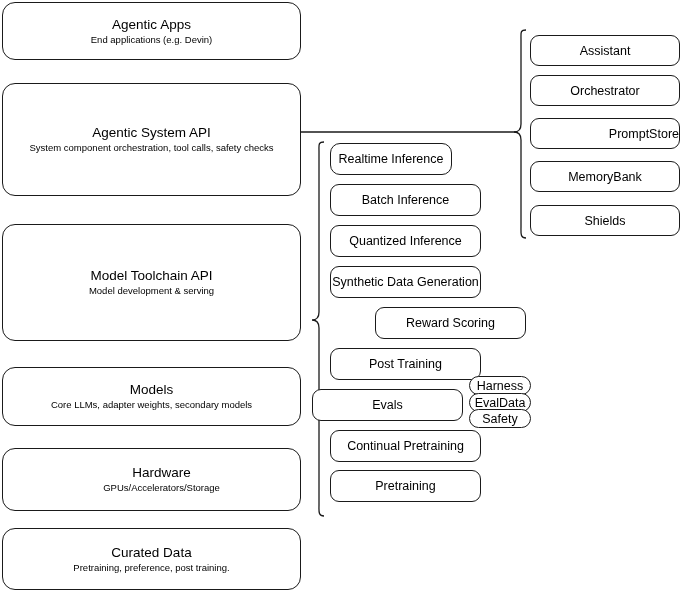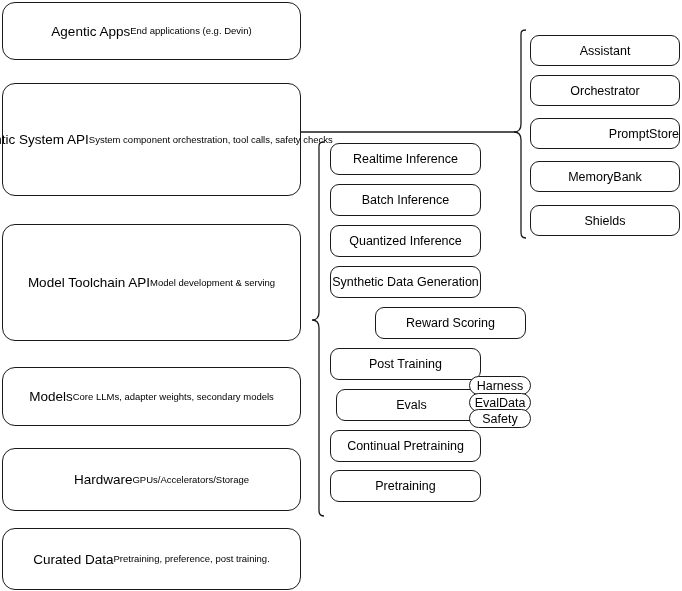--- a/index.html
+++ b/index.html
@@ -18,21 +18,21 @@
     overflow: hidden;
     background: #ffffff;
   }
   .box {
     position: absolute;
     box-sizing: border-box;
     border: 1.3px solid #1a1a1a;
     background: #ffffff;
     border-radius: 13px;
     display: flex;
-    flex-direction: row;
+    flex-direction: column;
     align-items: center;
     justify-content: center;
     text-align: center;
   }
   .layer-title {
     font-size: 13.5px;
     line-height: 17px;
     color: #000;
     white-space: nowrap;
   }
@@ -148,39 +148,39 @@
   <div class="pill-box" style="left:530px; top:205px; width:150px; height:31px;">
     <span>Shields</span>
   </div>
 
   <div class="bracket" style="left:304px; top:140px; width:22px; height:378px;">
     <svg width="22" height="378" viewBox="0 0 22 378">
       <path d="M20 2 C14 2, 15 5, 15 11 L15 172 C15 178, 12 180, 8 180 C12 180, 15 182, 15 188 L15 365 C15 371, 14 376, 20 376"></path>
     </svg>
   </div>
 
-  <div class="pill-box" style="left:330px; top:143px; width:151px; height:32px;">
+  <div class="pill-box" style="left:330px; top:143px; width:122px; height:32px;border-radius:10px;">
     <span>Realtime Inference</span>
   </div>
   <div class="pill-box" style="left:330px; top:225px; width:151px; height:32px;">
     <span>Quantized Inference</span>
   </div>
   <div class="pill-box" style="left:330px; top:184px; width:151px; height:32px;">
     <span>Batch Inference</span>
   </div>
   <div class="pill-box" style="left:330px; top:266px; width:151px; height:32px;">
     <span>Synthetic Data Generation</span>
   </div>
   <div class="pill-box" style="left:330px; top:307px; width:151px; height:32px;margin-left:45px;">
     <span>Reward Scoring</span>
   </div>
   <div class="pill-box" style="left:330px; top:348px; width:151px; height:32px;">
     <span>Post Training</span>
   </div>
-  <div class="pill-box" style="left:336px; top:389px; width:151px; height:32px;justify-content:center;">
+  <div class="pill-box" style="left:312px; top:389px; width:151px; height:32px;justify-content:center;">
     <span>Evals</span>
   </div>
   <div class="pill-box" style="left:330px; top:430px; width:151px; height:32px;">
     <span>Continual Pretraining</span>
   </div>
   <div class="pill-box" style="left:330px; top:470px; width:151px; height:32px;">
     <span>Pretraining</span>
   </div>
 
   <div class="eval-pill" style="left:469px; top:376px; width:62px; height:19px;">

